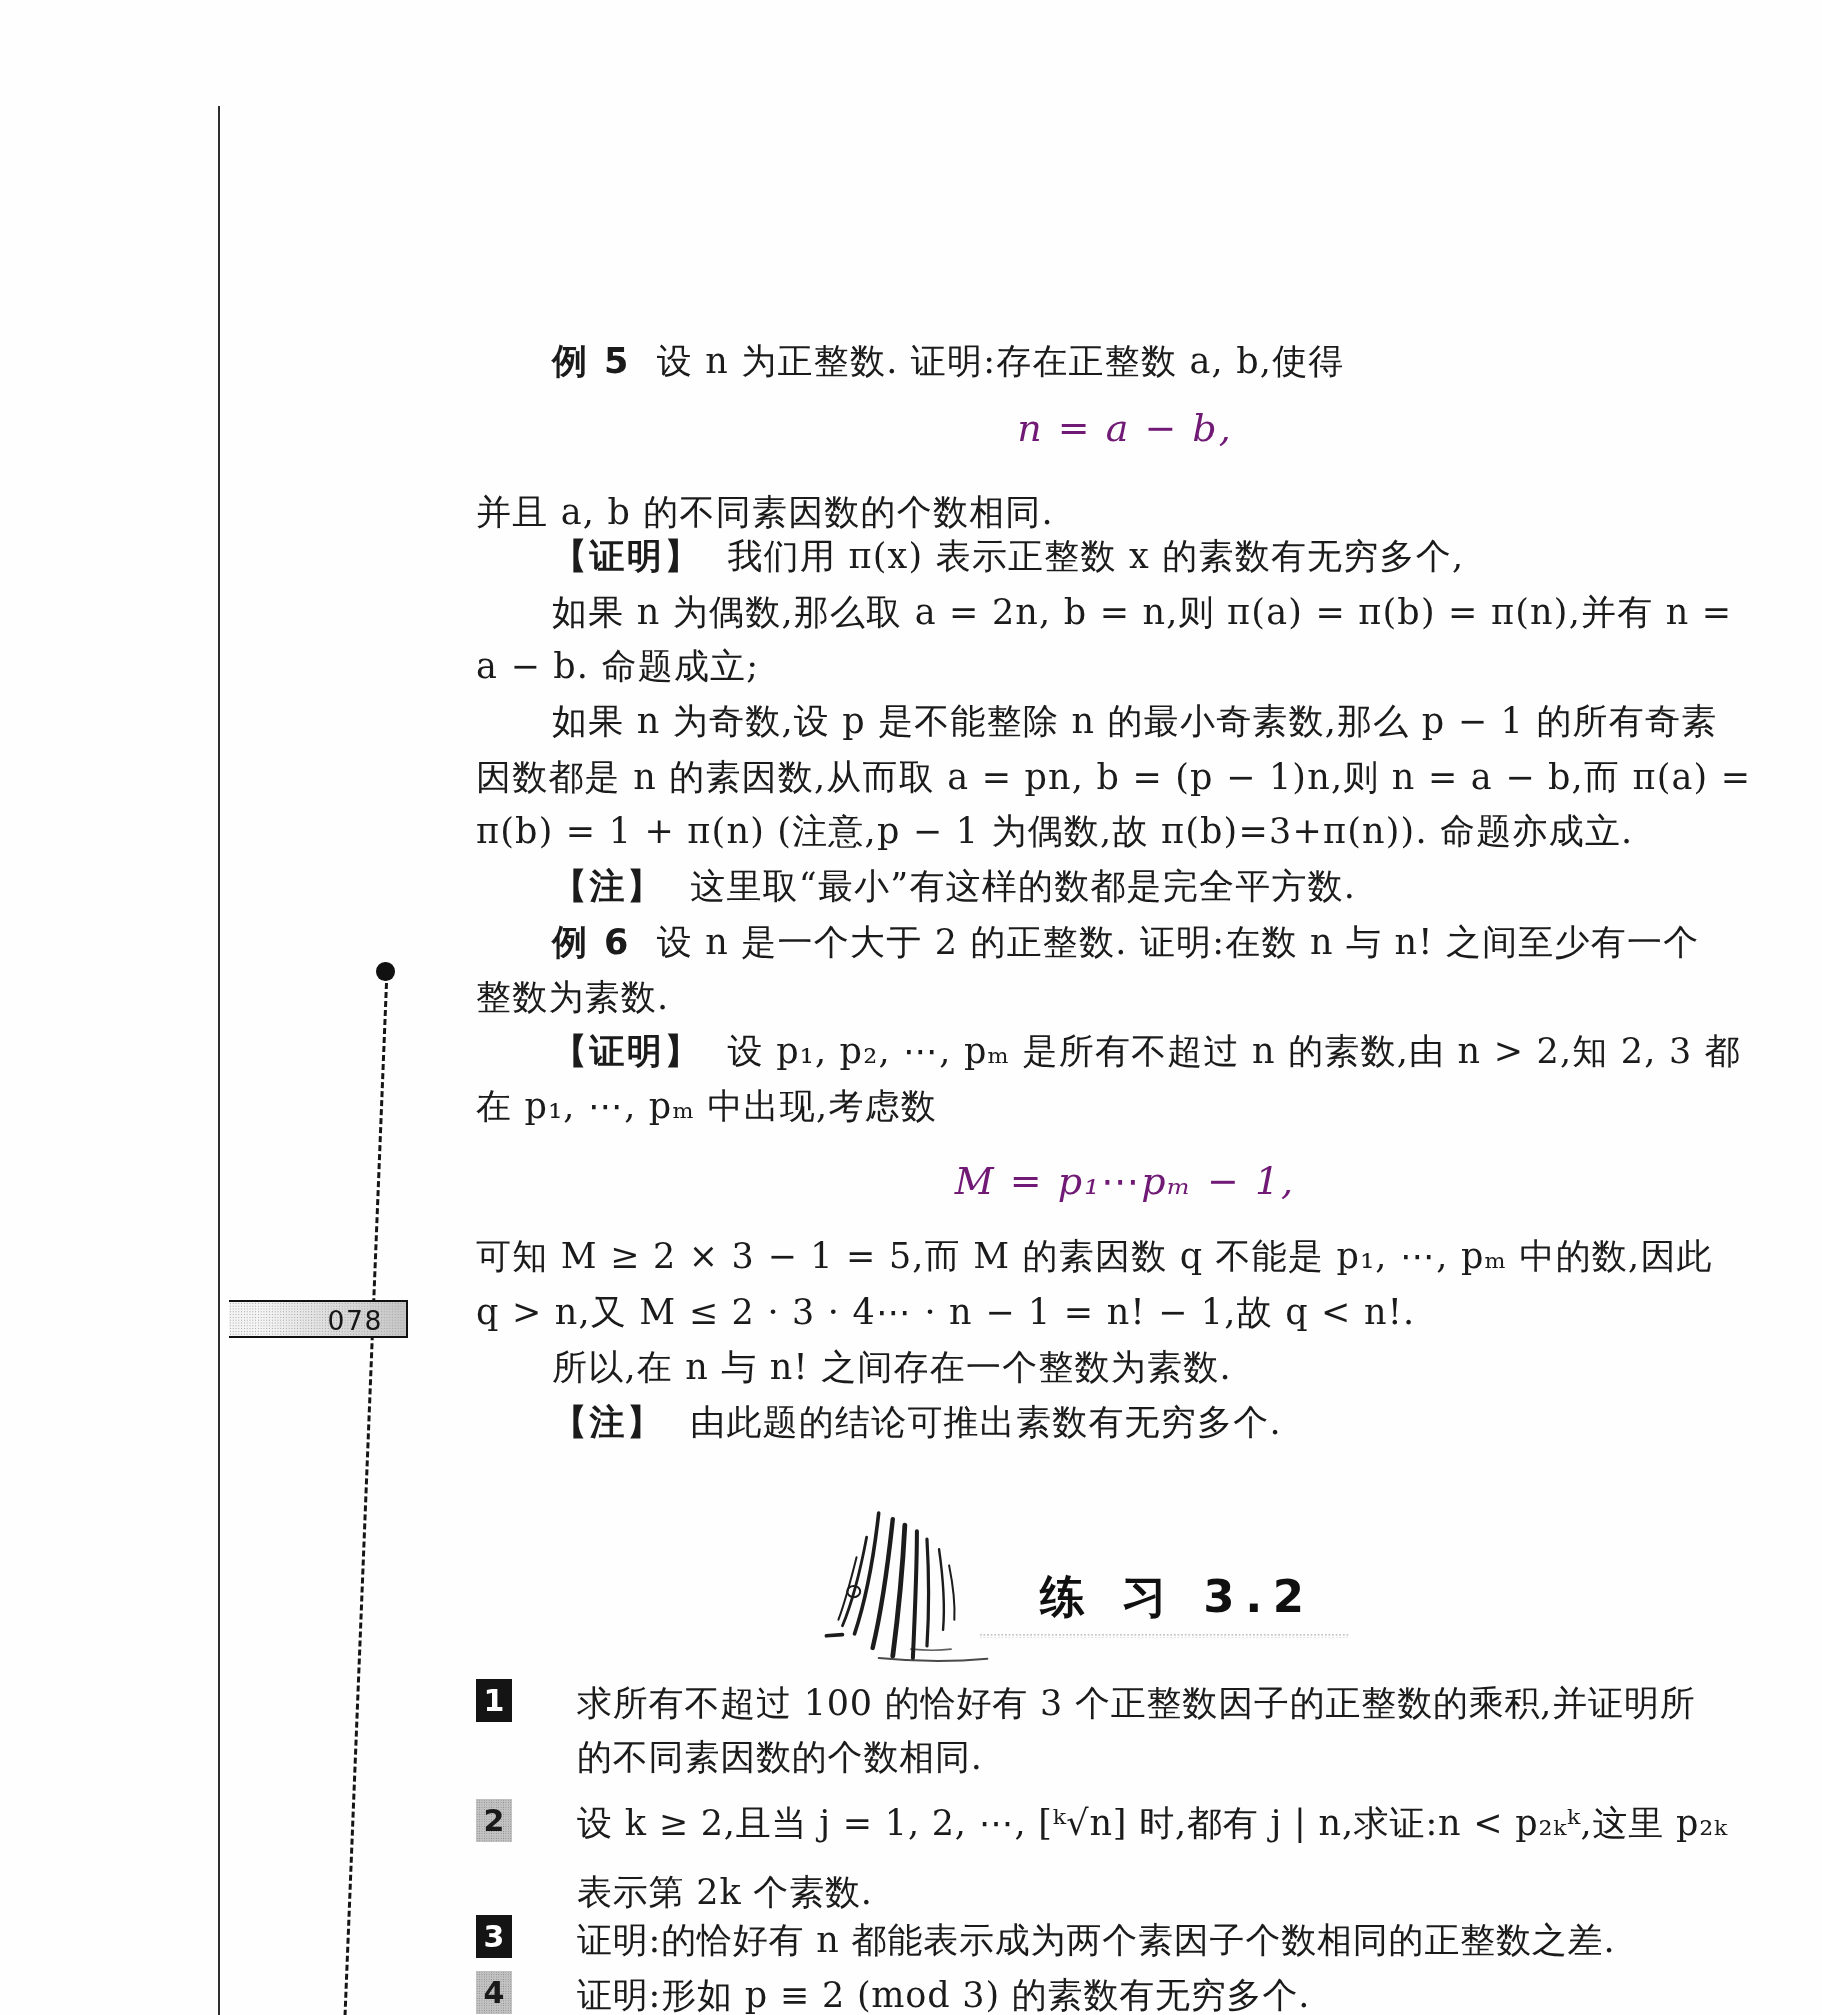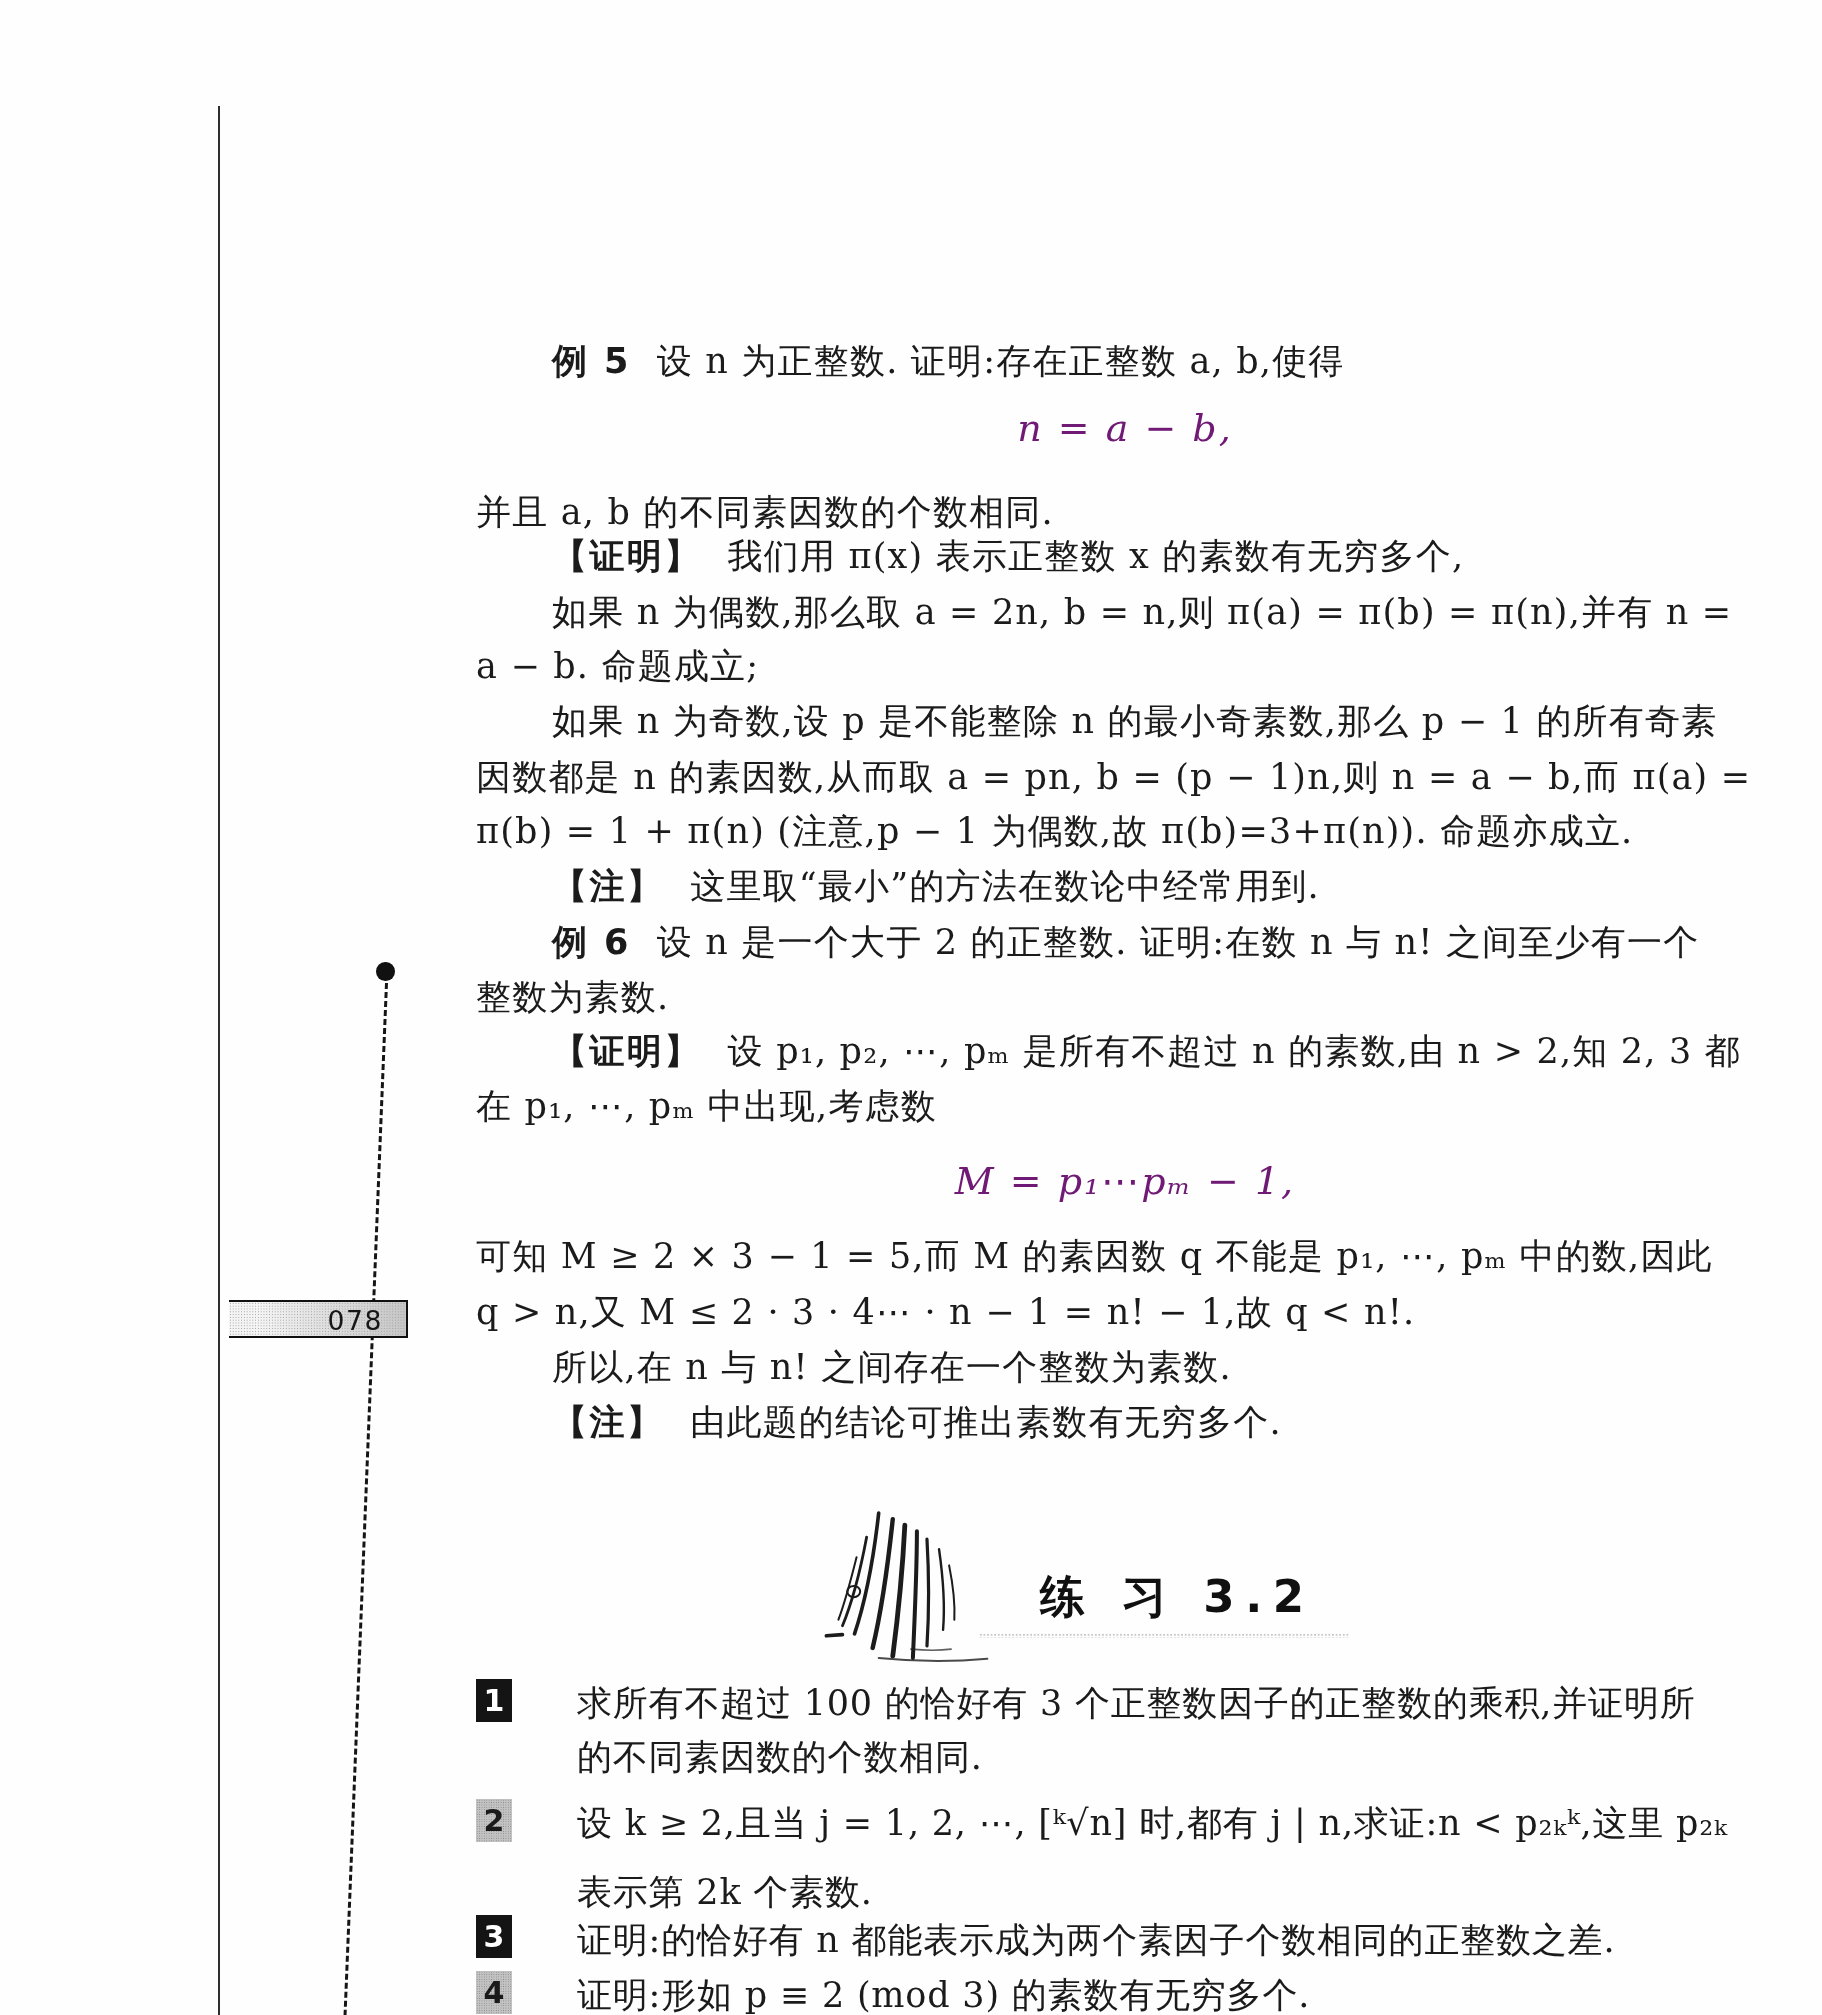--- a/index.html
+++ b/index.html
@@ -85,21 +85,21 @@
   <div class="tl ind" style="top:536px;">
     <span class="lab">【证明】</span><span>我们用 π(x) 表示正整数 x 的素数有无穷多个,</span>
   </div>
   <div class="tl ind" style="top:592px;">如果 n 为偶数,那么取 a = 2n, b = n,则 π(a) = π(b) = π(n),并有 n =</div>
   <div class="tl" style="top:646px;">a − b. 命题成立;</div>
   <div class="tl ind" style="top:701px;">如果 n 为奇数,设 p 是不能整除 n 的最小奇素数,那么 p − 1 的所有奇素</div>
   <div class="tl" style="top:757px;">因数都是 n 的素因数,从而取 a = pn, b = (p − 1)n,则 n = a − b,而 π(a) =</div>
   <div class="tl" style="top:811px;">π(b) = 1 + π(n) (注意,p − 1 为偶数,故 π(b)=3+π(n)). 命题亦成立.</div>
 
   <div class="tl ind" style="top:866px;">
-    <span class="lab">【注】</span><span>这里取“最小”的方法在数论中经常用到.</span>
+    <span class="lab">【注】</span><span>这里取“最小”有这样的数都是完全平方数.</span>
   </div>
 
   <div class="tl ind" style="top:922px;">
     <span class="lab">例 6</span><span>设 n 是一个大于 2 的正整数. 证明:在数 n 与 n! 之间至少有一个</span>
   </div>
   <div class="tl" style="top:977px;">整数为素数.</div>
 
   <div class="tl ind" style="top:1031px;">
     <span class="lab">【证明】</span><span>设 p₁, p₂, ⋯, pₘ 是所有不超过 n 的素数,由 n &gt; 2,知 2, 3 都</span>
   </div>

